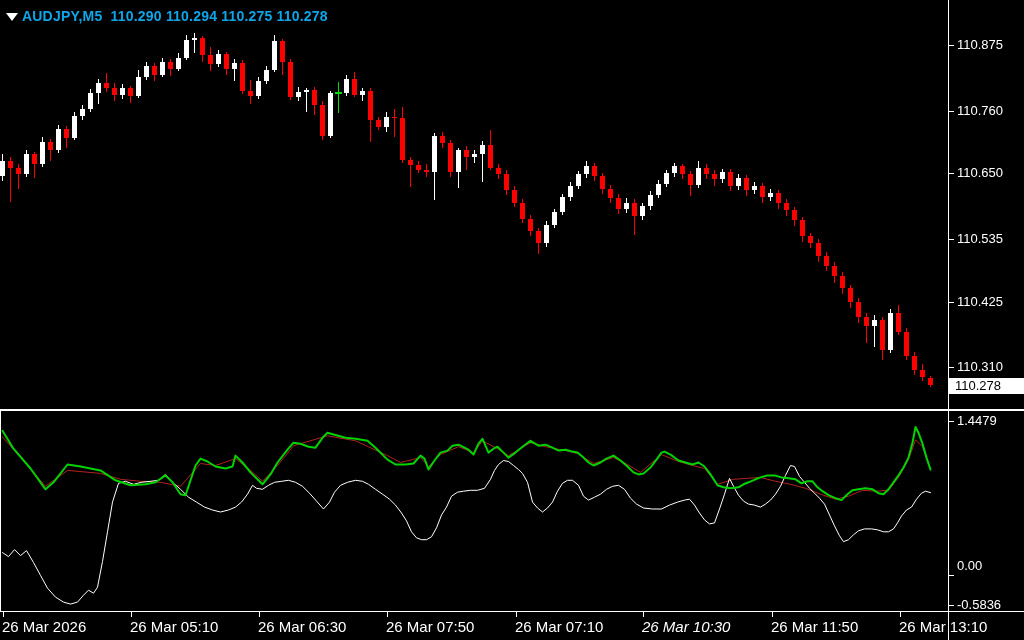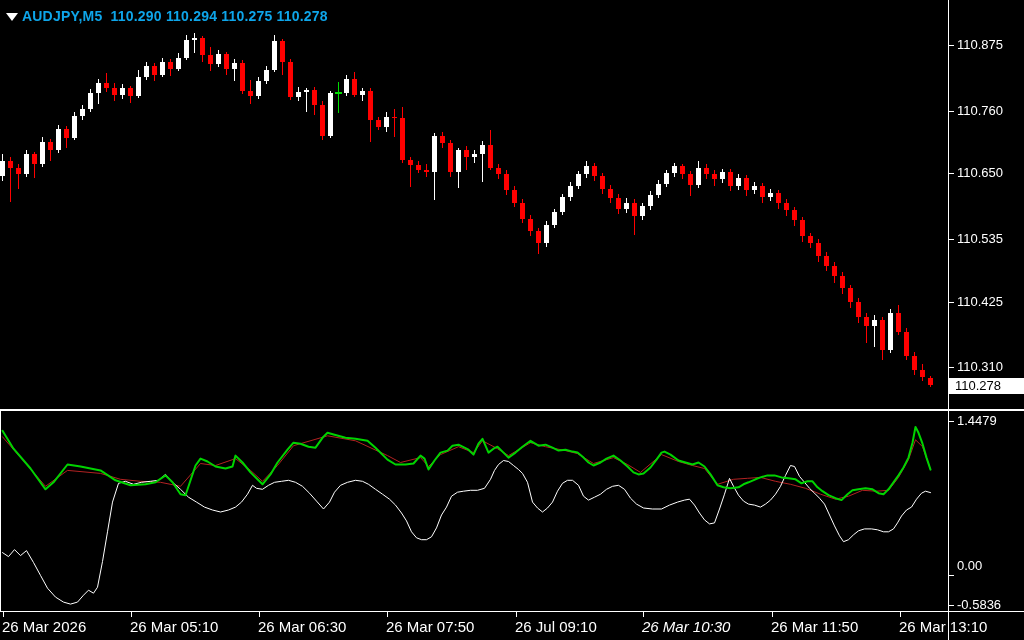--- a/index.html
+++ b/index.html
@@ -306,21 +306,21 @@
   <div id="timeAxis">
       <div class="time-tick" style="left: 3px;"></div>
       <div class="time-label" style="left: 2px;">26 Mar 2026</div>
       <div class="time-tick" style="left: 131px;"></div>
       <div class="time-label" style="left: 130px;">26 Mar 05:10</div>
       <div class="time-tick" style="left: 259px;"></div>
       <div class="time-label" style="left: 258px;">26 Mar 06:30</div>
       <div class="time-tick" style="left: 387px;"></div>
       <div class="time-label" style="left: 386px;">26 Mar 07:50</div>
       <div class="time-tick" style="left: 516px;"></div>
-      <div class="time-label" style="left: 515px;">26 Jul 09:10</div>
+      <div class="time-label" style="left: 515px;">26 Mar 07:10</div>
       <div class="time-tick" style="left: 643px;"></div>
       <div class="time-label" style="left: 642px; font-style: italic;">26 Mar 10:30</div>
       <div class="time-tick" style="left: 772px;"></div>
       <div class="time-label" style="left: 771px;">26 Mar 11:50</div>
       <div class="time-tick" style="left: 900px;"></div>
       <div class="time-label" style="left: 899px;">26 Mar 13:10</div>
     </div>
 </div>
 
 </body></html>

